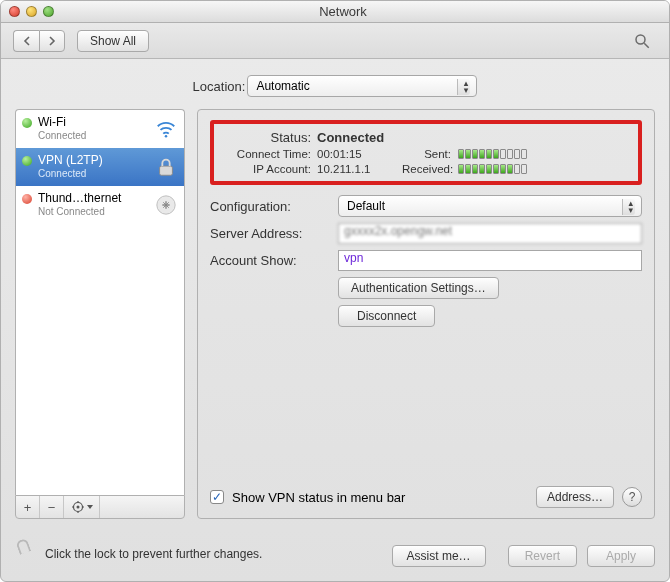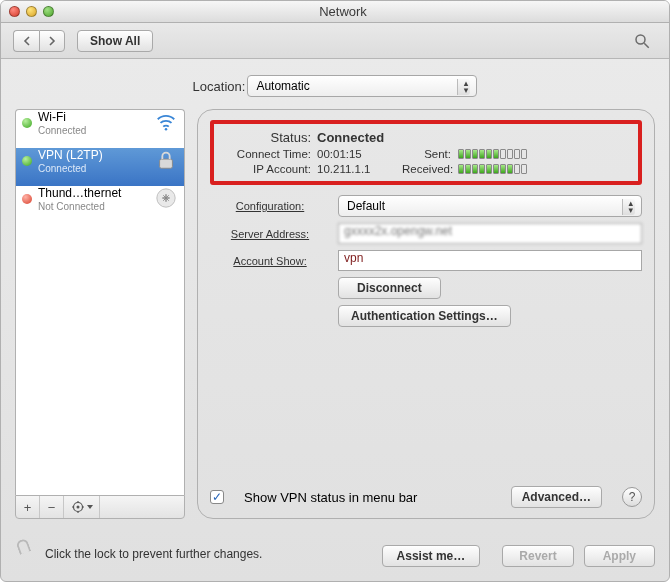--- a/index.html
+++ b/index.html
@@ -7,62 +7,62 @@
   .window { width: 670px; height: 582px; background: linear-gradient(#ebebeb,#e0e0e0); border: 1px solid #b0b0b0; border-radius: 6px; position: relative; overflow: hidden; }
   .titlebar { height: 22px; background: linear-gradient(#f6f6f6,#dcdcdc); border-bottom: 1px solid #b0b0b0; display: flex; align-items: center; padding: 0 8px; position: relative; }
   .traffic { display:flex; gap:6px; }
   .tl { width:11px; height:11px; border-radius:50%; border:0.5px solid rgba(0,0,0,.3); }
   .tl.red{background:radial-gradient(circle at 35% 30%,#ff8a80,#d43c2c);} 
   .tl.yellow{background:radial-gradient(circle at 35% 30%,#ffe47a,#d9a429);} 
   .tl.green{background:radial-gradient(circle at 35% 30%,#9fe082,#4fa52e);} 
   .title { position:absolute; left:16px; right:0; text-align:center; font-size:13px; color:#3a3a3a; }
   .toolbar { height:36px; background:linear-gradient(#e9e9e9,#dcdcdc); border-bottom:1px solid #b6b6b6; display:flex; align-items:center; padding:0 12px; gap:6px; position:relative; }
   .btn { background:linear-gradient(#fefefe,#e2e2e2); border:1px solid #a9a9a9; border-radius:4px; height:22px; display:inline-flex; align-items:center; justify-content:center; font-size:12px; color:#333; cursor:default; box-shadow:0 1px 0 rgba(255,255,255,.6) inset; }
-  .btn.small{padding:0 8px;font-weight:bold;}
+  .btn.small{padding:0 8px;}
   .btn.pill{width:26px;}
   .search { width:18px; height:18px; position:absolute; right:18px; top:9px; }
   .search svg { width:18px; height:18px; stroke:#6b6b6b; fill:none; stroke-width:2; }
   .body { position:absolute; top:58px; bottom:0; left:0; right:0; padding:10px 14px 14px 14px; }
   .location-row { display:flex; align-items:center; justify-content:center; gap:2px; margin:6px 0 12px; }
   .label { font-size:13px; color:#333; text-align:right; }
   .select { background:linear-gradient(#fff,#eee); border:1px solid #a7a7a7; border-radius:4px; height:22px; display:flex; align-items:center; padding:0 22px 0 8px; font-size:13px; position:relative; }
   .select::after { content:""; position:absolute; right:6px; top:3px; width:12px; height:16px; background:linear-gradient(#f8f8f8,#dedede); border-left:1px solid #bbb; border-radius:0 3px 3px 0; }
   .select .chev { position:absolute; right:8px; top:4px; font-size:9px; line-height:7px; color:#444; z-index:1; }
   .columns { display:flex; gap:12px; height:410px; }
   .sidebar { width:170px; display:flex; flex-direction:column; }
   .sidelist { flex:1; background:#fff; border:1px solid #b0b0b0; border-bottom:none; border-radius:4px 4px 0 0; overflow:hidden; }
-  .sideitem { display:flex; align-items:flex-start; height:38px; padding:0 6px; gap:6px; border-bottom:0px solid #eee; }
+  .sideitem { display:flex; align-items:center; height:38px; padding:0 6px; gap:6px; border-bottom:0px solid #eee; }
   .sideitem.selected { background:linear-gradient(#5f99d7,#3a74c5); color:#fff; }
   .dot { width:10px; height:10px; border-radius:50%; flex:none; margin-top:2px; align-self:flex-start; margin-top:8px;}
   .dot.green{background:radial-gradient(circle at 35% 30%,#b8f09e,#3aa51f);}
   .dot.red{background:radial-gradient(circle at 35% 30%,#ffb2a7,#d8402c);}
   .dot.orange{background:radial-gradient(circle at 35% 30%,#ffe1a0,#e39b1a);}
   .side-text{flex:1; line-height:14px; overflow:hidden;}
   .side-text .name{font-size:12px; white-space:nowrap; overflow:hidden; text-overflow:ellipsis;}
   .side-text .sub{font-size:10px; color:#888;}
   .sideitem.selected .sub{color:#dce9f8;}
   .side-icon{width:24px;height:24px;flex:none;display:flex;align-items:center;justify-content:center;}
   .sidebar-bottom{height:24px;background:linear-gradient(#f5f5f5,#e3e3e3);border:1px solid #b0b0b0;border-radius:0 0 4px 4px;display:flex;align-items:center;}
   .sidebar-bottom .sq{width:24px;height:100%;display:flex;align-items:center;justify-content:center;border-right:1px solid #c7c7c7;font-size:13px;color:#555;}
-  .main { flex:1; background:linear-gradient(#e7e7e7,#e1e1e1); border:1px solid #b0b0b0; border-radius:16px; padding:10px 12px 10px 12px; position:relative; }
+  .main { flex:1; background:linear-gradient(#e7e7e7,#e1e1e1); border:1px solid #b0b0b0; border-radius:4px; padding:10px 12px 10px 12px; position:relative; }
   .status-box { border:4px solid #d9201f; border-radius:3px; padding:6px 8px 6px 8px; margin-bottom:10px; }
   .status-grid { display:grid; grid-template-columns: 95px 85px 55px 70px; align-items:center; row-gap:3px; }
   .k { text-align:right; font-size:11.5px; color:#333; padding-right:6px;}
   .k.big{font-size:13px; font-weight:normal;}
   .v { font-size:11.5px; color:#333;}
   .v.big{font-size:13px; font-weight:bold;}
   .bars{display:flex; gap:1px; justify-content:flex-end;}
   .bar{width:6px;height:10px;border:1px solid #8a8a8a;border-radius:1px;}
   .bar.on{background:linear-gradient(#a8e98a,#3ea61e);}
   .form-row{display:flex;align-items:center;gap:8px;margin:6px 0;}
-  .form-row .flabel{width:120px;text-align:center;font-size:11px;color:#333;text-decoration:underline;}
-  .input{flex:1;height:21px;background:#fff;border:1px solid #a7a7a7;border-radius:0;padding:0 5px;font-size:12px;color:#7f1d1d;}
+  .form-row .flabel{width:120px;text-align:left;font-size:13px;color:#333;}
+  .input{flex:1;height:21px;background:#fff;border:1px solid #a7a7a7;border-radius:0;padding:0 5px;font-size:12px;color:#6d28d9;}
   .input.blur{color:#777;filter:blur(1.5px);}
   .btnrow{display:flex;gap:8px;margin-top:6px;padding-left:128px;}
-  .footer-row{position:absolute;left:12px;right:12px;bottom:10px;display:flex;align-items:center;gap:20px;}
+  .footer-row{position:absolute;left:12px;right:12px;bottom:10px;display:flex;align-items:center;gap:8px;}
   .checkbox{width:14px;height:14px;border:1px solid #888;background:#fff;display:inline-flex;align-items:center;justify-content:center;border-radius:3px;}
   .checkbox.checked::after{content:"✓";font-size:12px;color:#2a66b8;line-height:12px;}
   .helpcirc{width:20px;height:20px;border-radius:50%;background:linear-gradient(#fff,#ddd);border:1px solid #999;display:flex;align-items:center;justify-content:center;font-size:12px;color:#555;}
   .lockrow{position:absolute;left:14px;bottom:14px;display:flex;align-items:center;gap:8px;}
   .lockicon{width:22px;height:26px;position:relative;}
   .lockicon .sh{position:absolute;top:0;left:5px;width:12px;height:14px;border:2px solid #b9b9b9;border-bottom:none;border-radius:7px 7px 0 0;transform:rotate(-20deg);transform-origin:bottom left;}
   .bottom-buttons{position:absolute;right:14px;bottom:14px;display:flex;gap:10px;}
   .btn.disabled{color:#aaa;}
   .wifi-icon svg, .lock-icon-sm svg, .thund-icon svg, .bt-icon svg { width:22px; height:22px; }
 </style>
@@ -234,31 +234,31 @@
           <div class="flabel">Server Address:</div>
           <div class="input blur">gxxxx2x.opengw.net</div>
         </div>
 
         <div class="form-row">
           <div class="flabel">Account Show:</div>
           <div class="input">vpn</div>
         </div>
 
         <div class="btnrow">
+          <div class="btn small" style="padding:0 12px;">Authentication Settings…</div>
+        </div>
+        <div class="btnrow">
           <div class="btn small" style="padding:0 18px;">Disconnect</div>
-        </div>
-        <div class="btnrow">
-          <div class="btn small" style="padding:0 12px;">Authentication Settings…</div>
         </div>
 
         <div class="footer-row">
           <span class="checkbox checked"></span>
           <span style="font-size:13px;">Show VPN status in menu bar</span>
           <span style="flex:1"></span>
-          <div class="btn small" style="padding:0 10px;">Advanced…</div>
+          <div class="btn small" style="padding:0 10px;">Address…</div>
           <div class="helpcirc">?</div>
         </div>
 
       </div>
     </div>
 
     <div class="lockrow">
       <div class="lockicon">
         <div class="sh"></div>
       </div>

